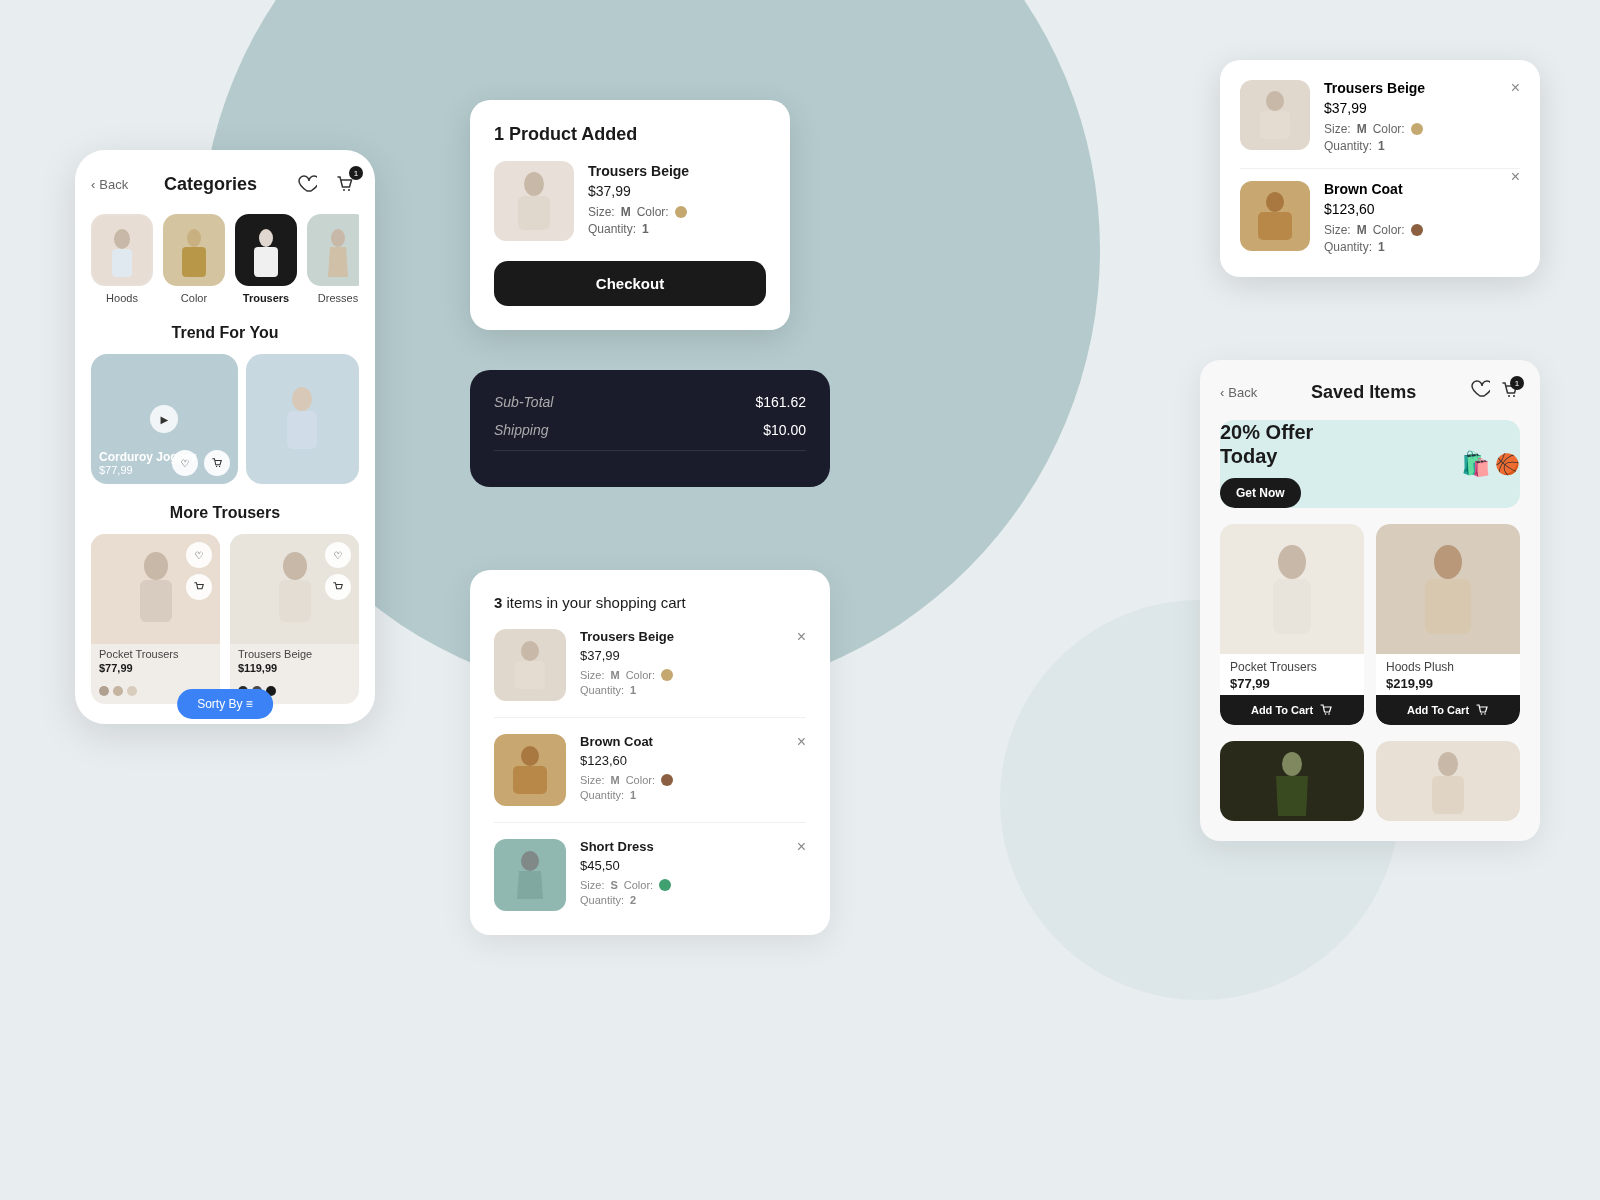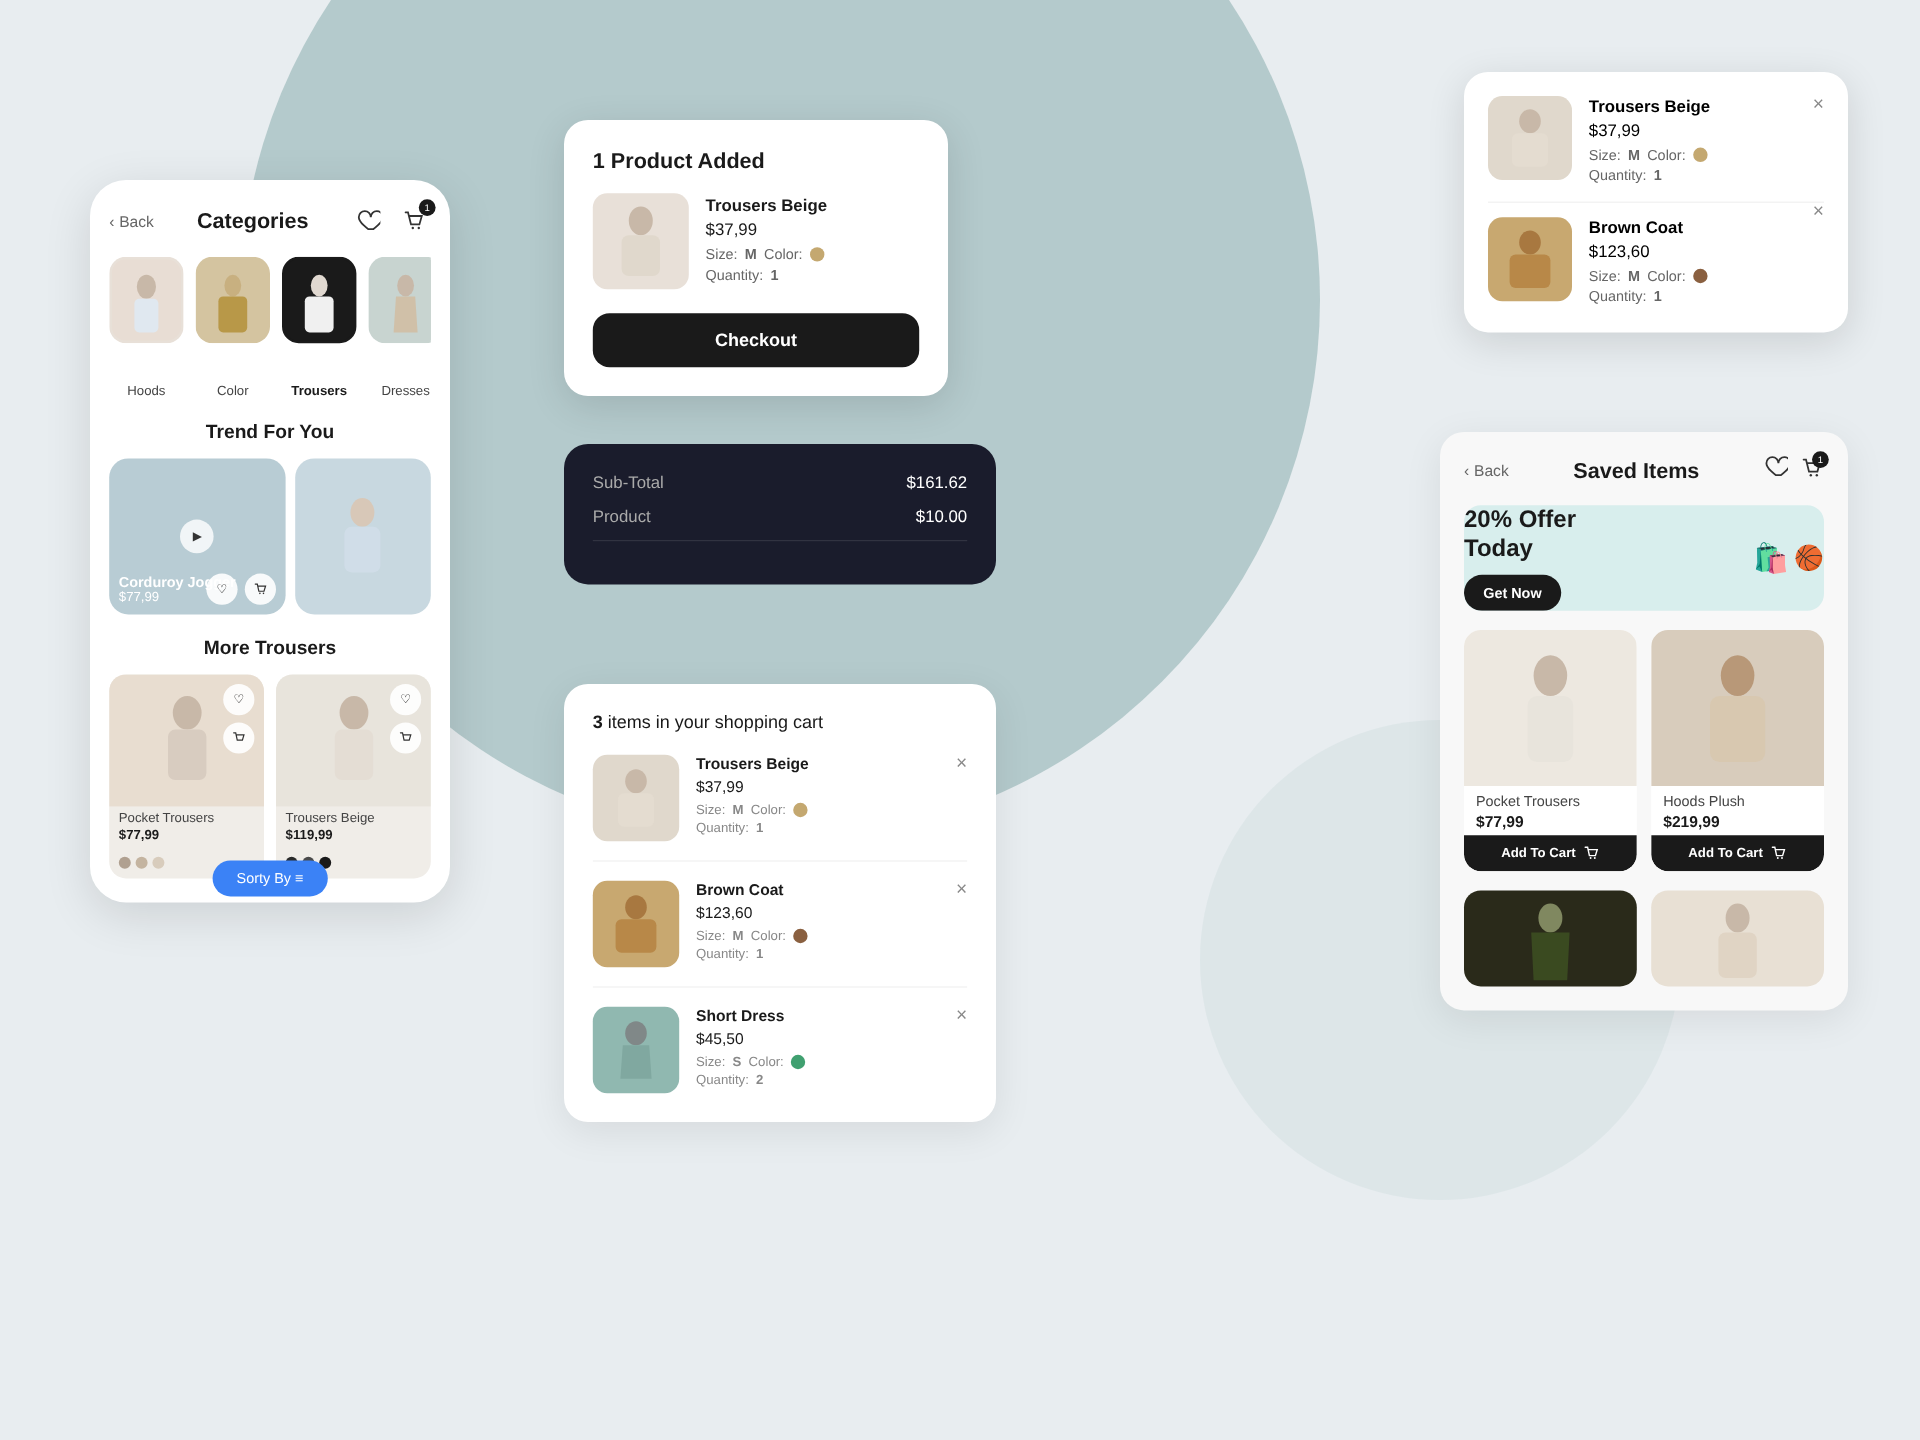--- a/index.html
+++ b/index.html
@@ -122,21 +122,20 @@
       align-items: center;
       justify-content: center;
       border: 2px solid transparent;
     }
     .category-img.active {
       border: 2px solid #1a1a1a;
     }
     .category-label {
       font-size: 11px;
       color: #444;
-      margin-top: 28px;
     }
     .category-label.bold {
       font-weight: 700;
       color: #1a1a1a;
     }
 
     
     .cat-img-1 { background: #e8e0d8; }
     .cat-img-2 { background: #d4c4a0; }
     .cat-img-3 { background: #1a1a1a; }
@@ -376,20 +375,21 @@
     }
     .cart-row {
       display: flex;
       justify-content: space-between;
       align-items: center;
       margin-bottom: 12px;
     }
     .cart-row-label {
       font-size: 14px;
       color: #aaa;
+      font-style: italic;
     }
     .cart-row-value {
       font-size: 14px;
       color: #fff;
     }
     .cart-divider {
       height: 1px;
       background: rgba(255,255,255,0.1);
       margin: 12px 0;
     }
@@ -849,21 +849,21 @@
   </div>
   <button class="checkout-btn">Checkout</button>
 </div>
 
 <div class="cart-summary">
   <div class="cart-row">
     <span class="cart-row-label">Sub-Total</span>
     <span class="cart-row-value">$161.62</span>
   </div>
   <div class="cart-row">
-    <span class="cart-row-label">Product</span>
+    <span class="cart-row-label">Shipping</span>
     <span class="cart-row-value">$10.00</span>
   </div>
   <div class="cart-divider"></div>
 </div>
 
 <div class="cart-items-panel">
   <div class="cart-items-title">
     <strong>3</strong>
     <span> items in your shopping cart</span>
   </div>

